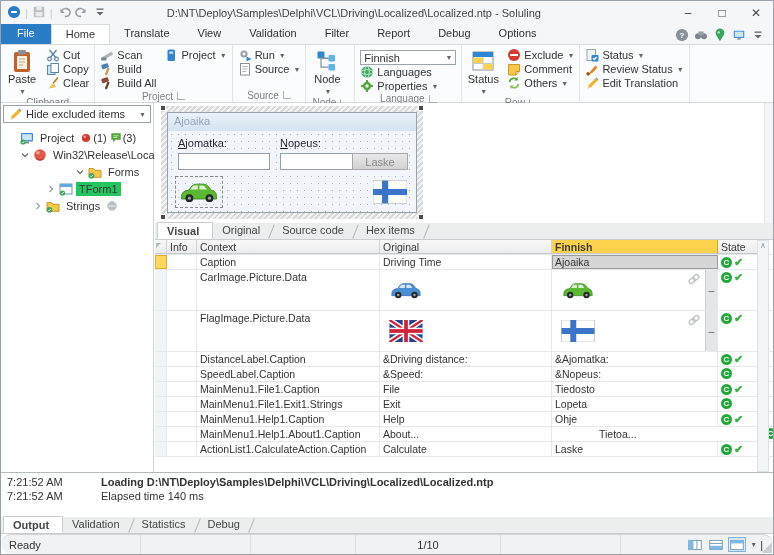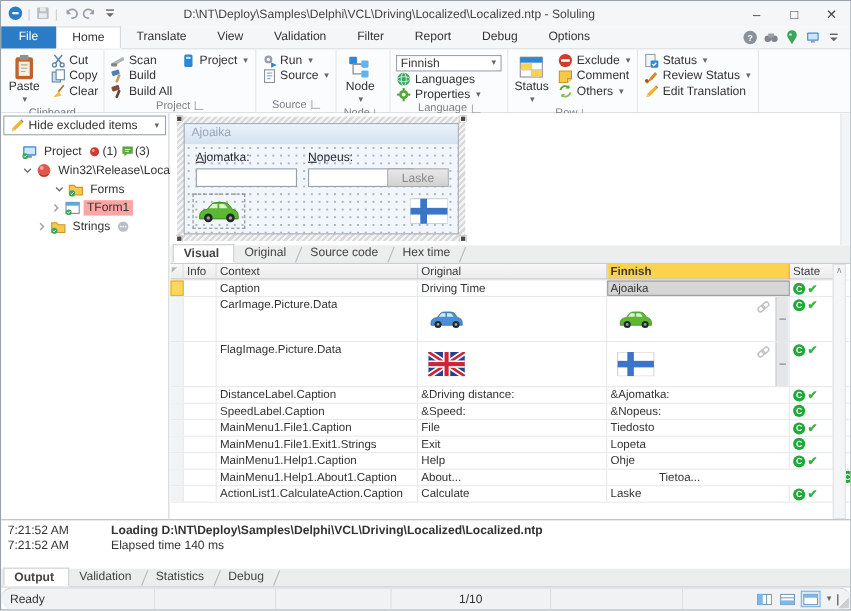--- a/index.html
+++ b/index.html
@@ -38,21 +38,21 @@
   .ic.big { width:24px; height:24px; }
   .ic.tiny { width:12px; height:12px; }
   
   .main { position:absolute; left:0; top:102px; right:0; height:369px; }
   .sidebar { position:absolute; left:0; top:0; width:153px; height:100%; border-right:1px solid #cfd3d7; background:#fff; }
   .filtercombo { display:flex; align-items:center; gap:4px; margin:2px; height:18px; border:1px solid #9aa4ad; background:#fff; padding:0 4px; }
   .filtercombo .cv { flex:1; white-space:nowrap; overflow:hidden; }
   .tree { padding-top:4px; }
   .trow { display:flex; align-items:center; height:17px; gap:3px; white-space:nowrap; }
   .trow .lbl { padding:1px 3px; }
-  .trow.selected .lbl { background:#fca5a5; }
+  .trow.selected .lbl { background:#22c55e; }
   .badge { display:flex; align-items:center; gap:1px; color:#333; }
   .exp { width:10px; height:10px; flex:none; display:inline-flex; }
   .content { position:absolute; left:154px; top:0; right:0; height:100%; background:#fff; }
   
   .preview-area { position:absolute; left:0; top:0; right:0; height:120px; background:#fff; overflow:hidden; }
   .vscroll { position:absolute; right:0; top:0; width:9px; height:100%; background:#f3f4f5; border-left:1px solid #e2e4e6; }
   .form-sel { position:absolute; left:6px; top:3px; width:262px; height:113px; padding:6px;
       background:repeating-linear-gradient(135deg,#d9d9d9 0 2px,#f3f3f3 2px 4px); }
   .handle { position:absolute; width:6px; height:6px; background:#4a4a4a; border:1px solid #fff; }
   .vcl-form { width:100%; height:100%; border:1px solid #98a2ac; display:flex; flex-direction:column; }
@@ -526,21 +526,21 @@
             </span>
             <span class="ic">
               <svg viewBox="0 0 14 14" xmlns="http://www.w3.org/2000/svg">
                 <circle cx="7" cy="7" r="5.8" fill="#e2574c"></circle>
                 <circle cx="5" cy="4.8" r="1.8" fill="#f2a49c"></circle>
                 <path d="M3 10.5 a5.8 5.8 0 0 0 8 0" stroke="#a93227" stroke-width="1" fill="none"></path>
               </svg>
             </span>
             <span class="lbl">Win32\Release\Localized.exe</span>
           </div>
-          <div class="trow" style="padding-left: 48px;">
+          <div class="trow" style="padding-left: 48px; margin-left: 26px;">
             <span class="exp">
               <svg viewBox="0 0 10 10" xmlns="http://www.w3.org/2000/svg">
                 <path d="M2 3.5 l3 3 3-3" stroke="#6a6f75" stroke-width="1.3" fill="none"></path>
               </svg>
             </span>
             <span class="ic">
               <svg viewBox="0 0 14 14" xmlns="http://www.w3.org/2000/svg">
                 <path d="M1 3.5 h4.5 l1.5 1.8 h6 v7 h-12z" fill="#f7c948" stroke="#c9972a"></path>
                 <circle cx="3.5" cy="10.8" r="2.8" fill="#3aa55d"></circle>
                 <path d="M2.2 10.8 l1 1 1.7-2" stroke="#fff" stroke-width="0.9" fill="none"></path>
@@ -632,21 +632,21 @@
             </div>
           </div>
         </div>
         <div class="vscroll"></div>
       </div>
 
       <div class="tabstrip" id="docTabs" style="position:absolute;left:0;right:0;top:120px;">
           <div class="xtab active">Visual</div>
           <div class="xtab">Original</div>
           <div class="xtab">Source code</div>
-          <div class="xtab">Hex time</div>
+          <div class="xtab">Hex items</div>
         </div>
 
       <div class="grid" id="grid">
           <div class="grow ghead" style="height: 15px;">
             <div class="gcell gsel" style="width: 12px; flex: 0 0 auto;">
               <span style="position:absolute;left:1px;top:3px;border-top:5px solid #b4b9be;border-right:5px solid transparent"></span>
             </div>
             <div class="gcell " style="width: 30px; flex: 0 0 auto;">Info</div>
             <div class="gcell " style="width: 183px; flex: 0 0 auto;">Context</div>
             <div class="gcell " style="width: 172px; flex: 0 0 auto;">Original</div>

